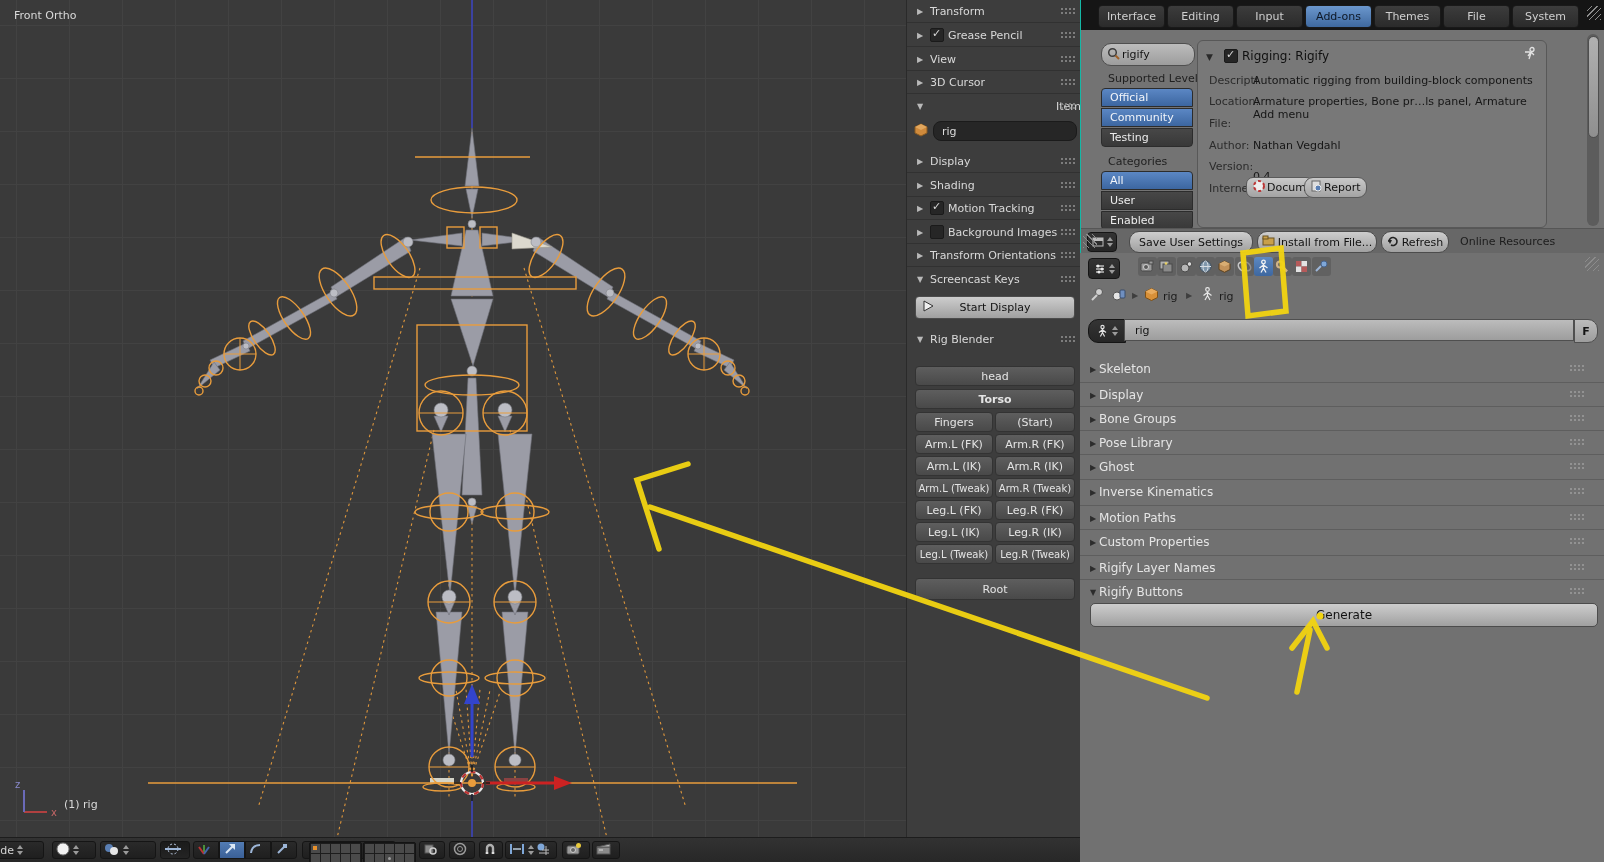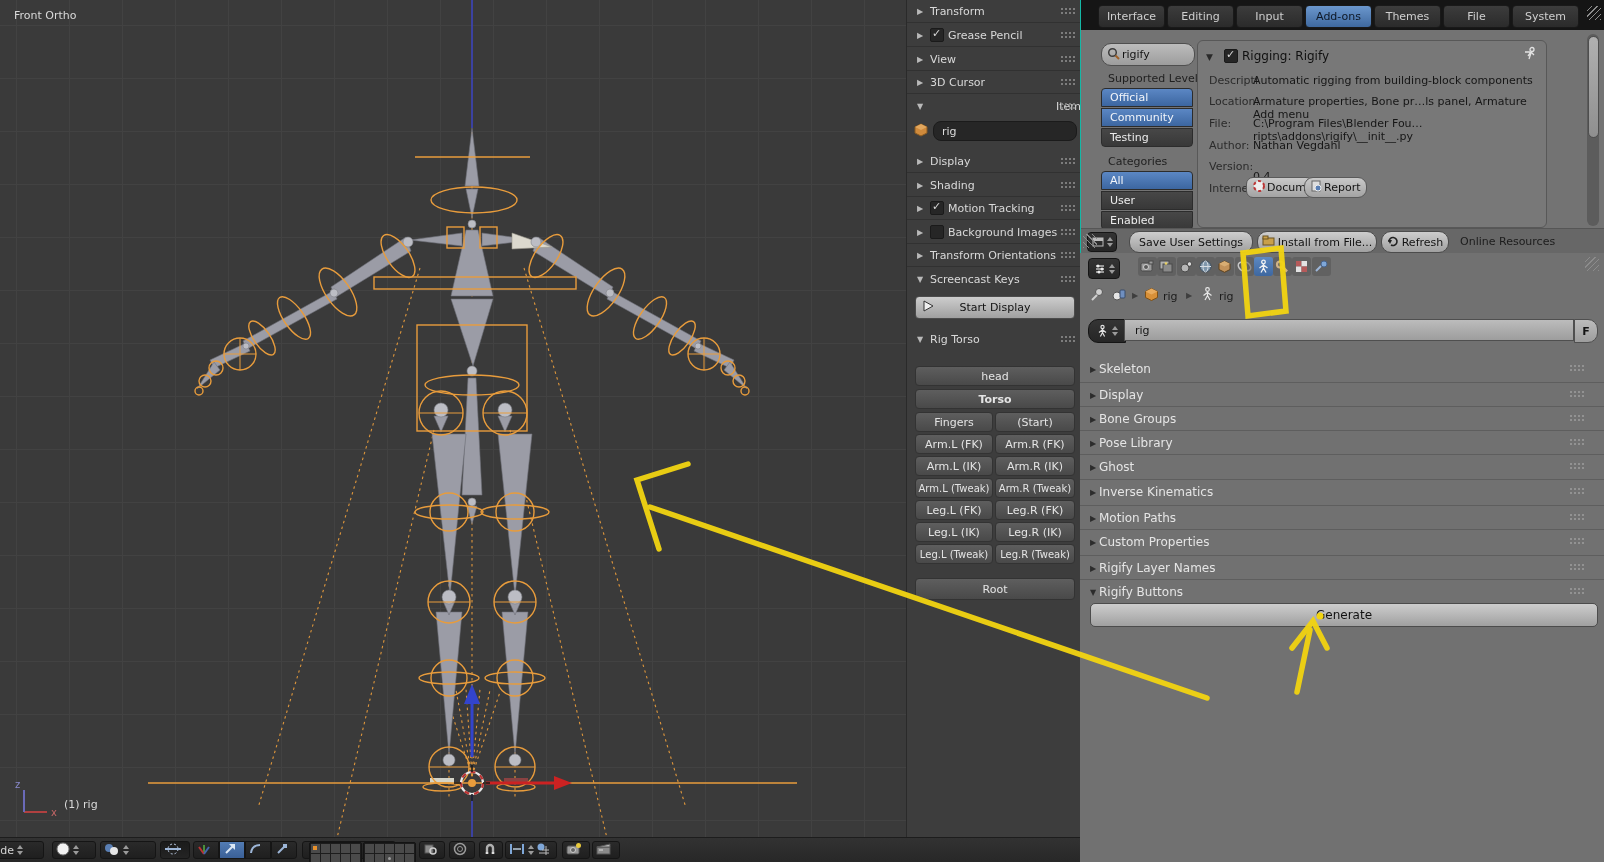--- a/index.html
+++ b/index.html
@@ -323,21 +323,21 @@
         <span class="grip"></span>
       </div>
     <div class="btn-light abs" style="left:8px;top:296px;width:158px;height:21px;">
       <span style="position:absolute;left:6px;"><svg width="12" height="12">
             <polygon points="2,1 11,6 2,11" fill="#f0f0f0" stroke="#333"></polygon>
           </svg></span>
       <span>Start Display</span>
     </div>
     <div class="np-row" style="top:328px;border-bottom:none;">
         <span class="tri-d"></span>
-        <span class="lbl">Rig Torso</span>
+        <span class="lbl">Rig Blender</span>
         <span class="grip"></span>
       </div>
 
     <div class="np-btn" style="left:8px;top:366px;width:158px;">
         <span>head</span>
       </div>
     <div class="np-btn" style="left:8px;top:389px;width:158px;font-weight:bold;">
         <span>Torso</span>
       </div>
 
@@ -590,21 +590,20 @@
         <svg width="16" height="16">
             <circle cx="10" cy="3.5" r="2" fill="none" stroke="#e2e2e2" stroke-width="1.3"></circle>
             <path d="M9,6 L6,10 M9,6 L12,9 M8,6 L3,6 M9,7 L7,13" stroke="#e2e2e2" stroke-width="1.3" fill="none"></path>
           </svg>
       </span>
       <span class="info-lbl" style="left:11px;top:33px;">Descripti</span>
       <span class="info-val" style="left:55px;top:33px;">Automatic rigging from building-block components</span>
       <span class="info-lbl" style="left:11px;top:54px;">Location:</span>
       <span class="info-val" style="left:55px;top:54px;">Armature properties, Bone pr…ls panel, Armature Add menu</span>
       <span class="info-lbl" style="left:11px;top:76px;">File:</span>
-      <span class="info-val" style="left:55px;top:76px;">C:\Program Files\Blender Fou…ripts\addons\rigify\__init__.py</span>
       <span class="info-lbl" style="left:11px;top:98px;">Author:</span>
       <span class="info-val" style="left:55px;top:98px;">Nathan Vegdahl</span>
       <span class="info-lbl" style="left:11px;top:119px;">Version:</span>
       <span class="info-val" style="left:55px;top:129px;">0.4</span>
       <span class="info-lbl" style="left:11px;top:141px;">Internet:</span>
       <div class="mini-btn" style="left:48px;top:136px;border-radius:7px;">
         <span style="margin-right:2px;"><svg width="12" height="12">
               <circle cx="6" cy="6" r="5" fill="#eee" stroke="#b33" stroke-width="2" stroke-dasharray="3,2.5"></circle>
             </svg></span>
         <span>Docum</span>

